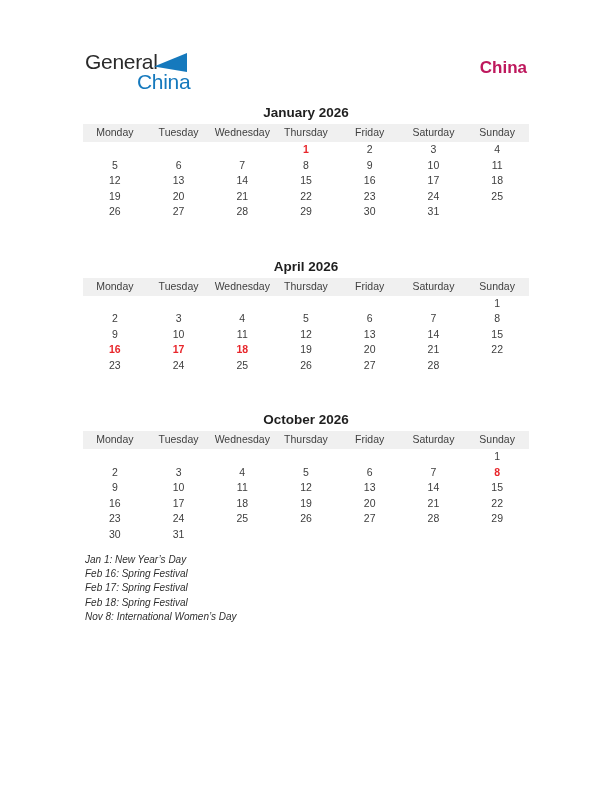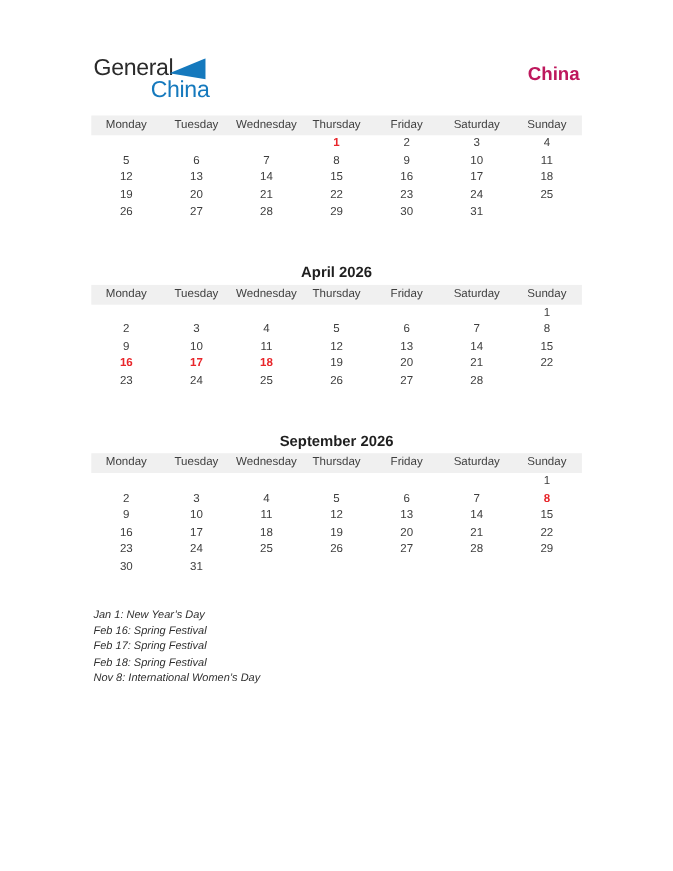--- a/index.html
+++ b/index.html
@@ -110,20 +110,21 @@
       <svg class="logo-triangle" viewBox="0 0 33 20">
         <polygon points="0,13.5 33,0 33,19" fill="#1579bd"></polygon>
       </svg>
       <span class="logo-blue">China</span>
     </div>
     <div class="country-title">China</div>
   </div>
 
   <div class="calendars">
     <div class="month">
+      <h2 class="month-title">January 2026</h2>
       <div class="day-header-row">
           <div class="day-header-cell">Monday</div>
           <div class="day-header-cell">Tuesday</div>
           <div class="day-header-cell">Wednesday</div>
           <div class="day-header-cell">Thursday</div>
           <div class="day-header-cell">Friday</div>
           <div class="day-header-cell">Saturday</div>
           <div class="day-header-cell">Sunday</div>
         </div>
       <div class="weeks">
@@ -227,21 +228,21 @@
             <div class="date-cell">24</div>
             <div class="date-cell">25</div>
             <div class="date-cell">26</div>
             <div class="date-cell">27</div>
             <div class="date-cell">28</div>
             <div class="date-cell"></div>
           </div>
         </div>
     </div>
     <div class="month">
-      <h2 class="month-title">September 2026</h2>
+      <h2 class="month-title">October 2026</h2>
       <div class="day-header-row">
           <div class="day-header-cell">Monday</div>
           <div class="day-header-cell">Tuesday</div>
           <div class="day-header-cell">Wednesday</div>
           <div class="day-header-cell">Thursday</div>
           <div class="day-header-cell">Friday</div>
           <div class="day-header-cell">Saturday</div>
           <div class="day-header-cell">Sunday</div>
         </div>
       <div class="weeks">

